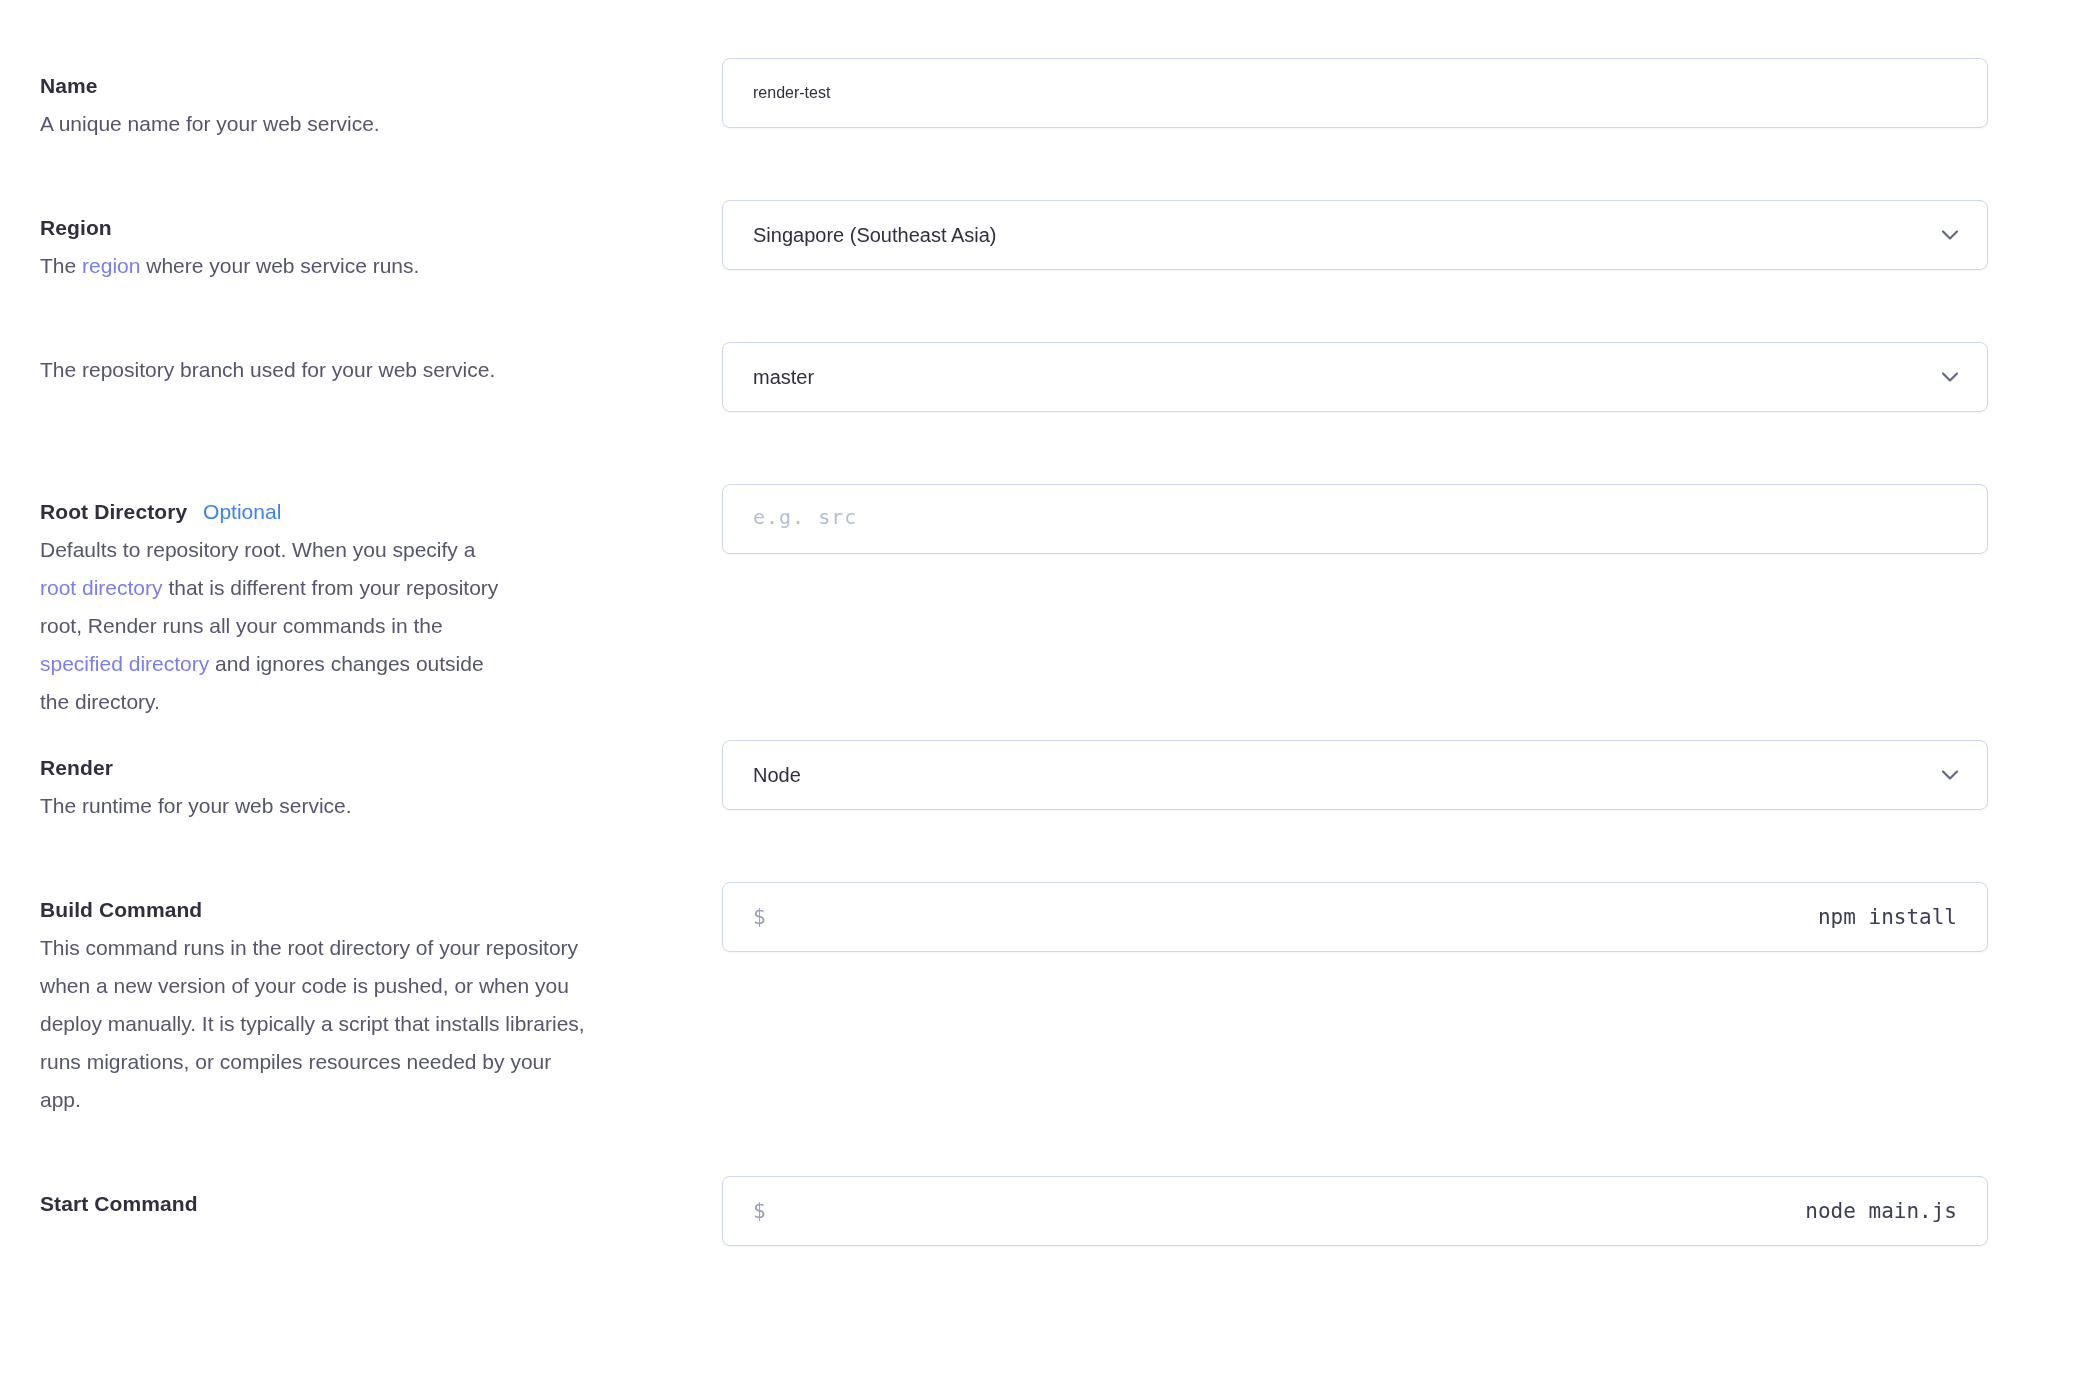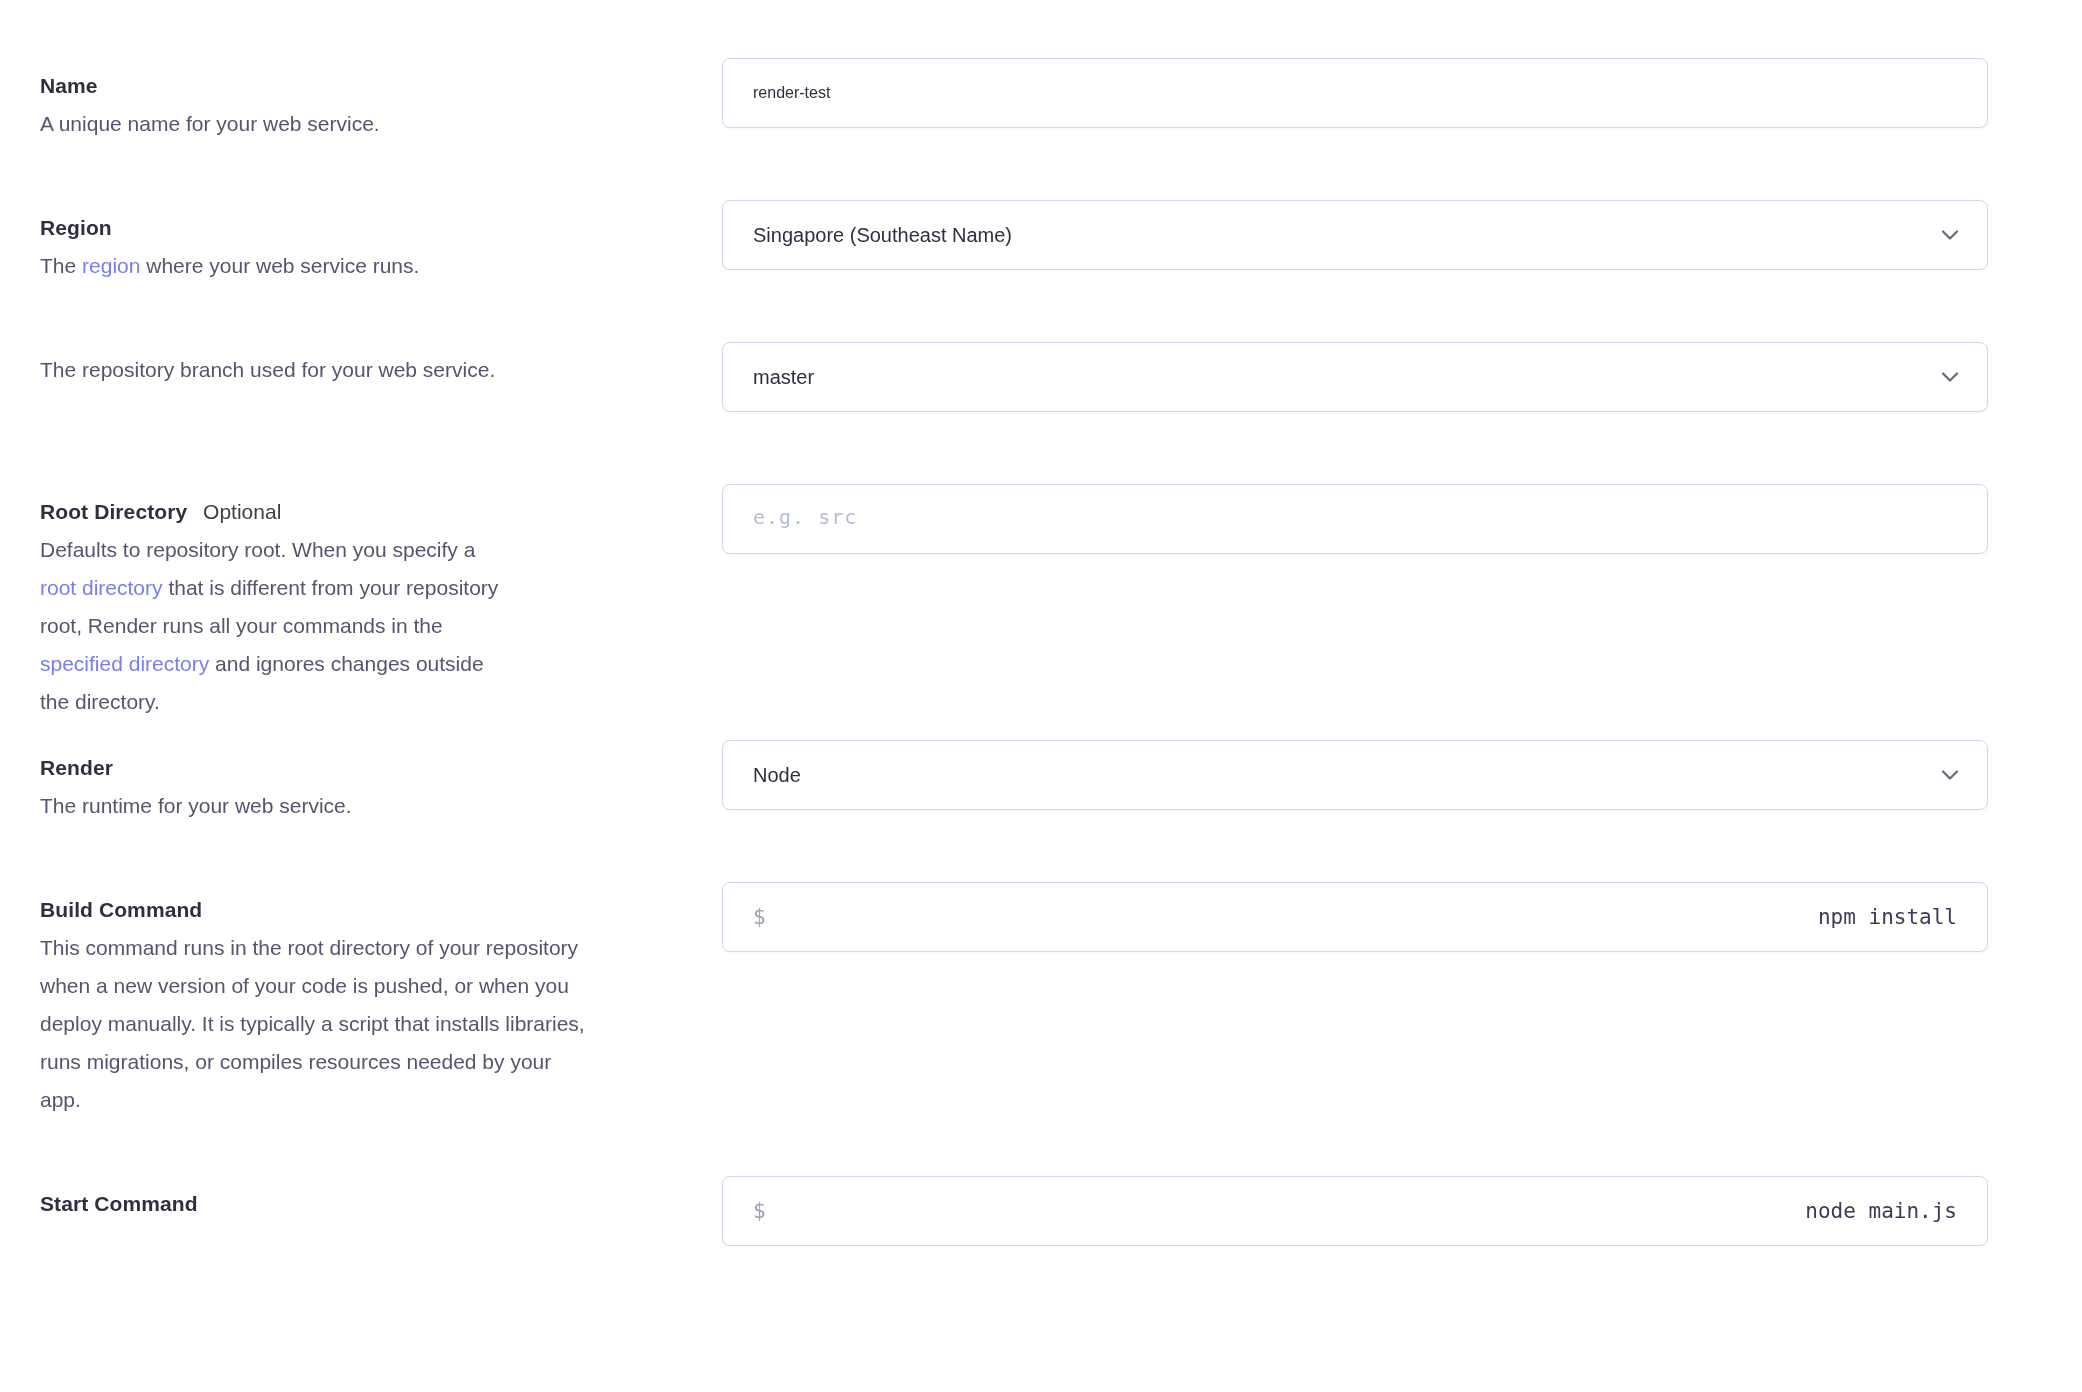--- a/index.html
+++ b/index.html
@@ -37,21 +37,21 @@
   .label-line {
     line-height: 38px;
     font-size: 21px;
   }
   .label {
     font-weight: bold;
     color: #302e40;
     letter-spacing: 0.1px;
   }
   .optional-tag {
-    color: #404040;
+    color: #3b82f6;
     font-weight: normal;
     margin-left: 10px;
   }
   .desc {
     font-size: 21px;
     line-height: 38px;
     color: #55556e;
     max-width: 560px;
   }
   .desc-narrow { max-width: 470px; }
@@ -149,21 +149,21 @@
 
   <div class="row row-h1">
     <div class="left">
       <div class="label-line">
         <span class="label">Region</span>
       </div>
       <div class="desc"><span>The </span><span class="desc-link">region</span><span> where your web service runs.</span></div>
     </div>
     <div class="right">
       <div class="field select">
-        <span class="select-value">Singapore (Southeast Name)</span>
+        <span class="select-value">Singapore (Southeast Asia)</span>
         <svg class="chevron" viewBox="0 0 18 11">
           <polyline points="2,2 9,9 16,2" fill="none" stroke="#636a7e" stroke-width="2.2" stroke-linecap="round" stroke-linejoin="round"></polyline>
         </svg>
       </div>
     </div>
   </div>
 
   <div class="row row-h1">
     <div class="left">
       <div class="desc"><span>The repository branch used for your web service.</span></div>

